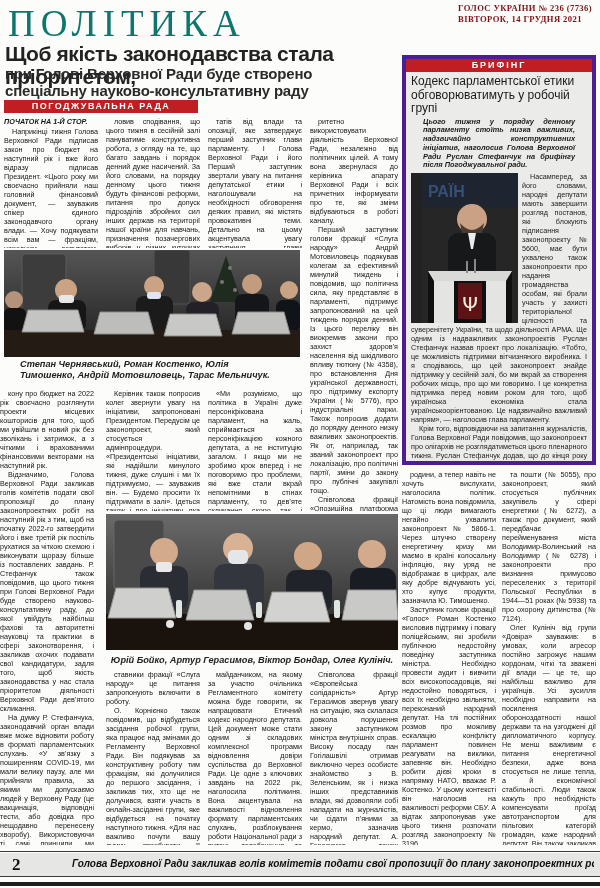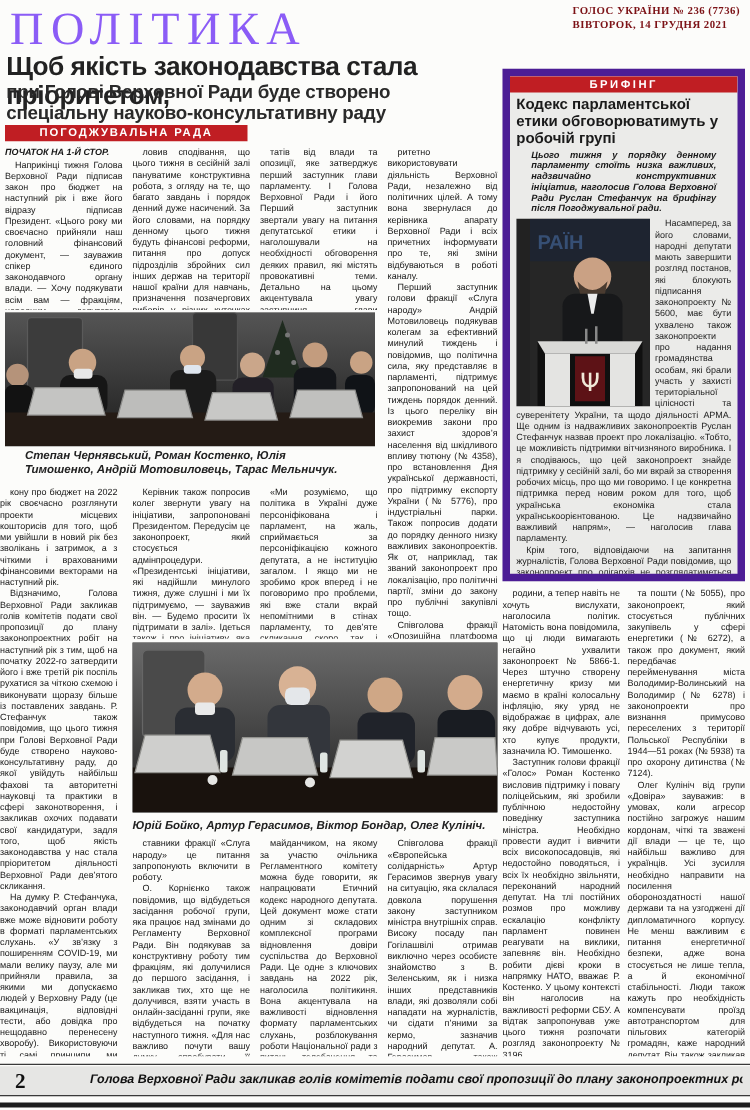--- a/index.html
+++ b/index.html
@@ -5,21 +5,21 @@
   html,body{margin:0;padding:0;background:#888;}
   .page{
     position:relative;width:600px;height:888px;margin:0 auto;
     background:#fcfcfa;overflow:hidden;
     font-family:"Liberation Sans", sans-serif;color:#1c1c1c;
   }
   
   .section-title{
     position:absolute;left:8px;top:4px;
     font-family:"Liberation Serif", serif;font-size:37px;line-height:40px;
-    letter-spacing:6px;color:#8b5cf6;font-weight:500;
+    letter-spacing:6px;color:#0f766e;font-weight:500;
   }
   .issue-block{
     position:absolute;right:8px;top:3px;text-align:left;
     font-family:"Liberation Serif", serif;font-weight:bold;font-size:8.6px;
     line-height:11px;color:#7c1216;letter-spacing:.4px;
   }
   
   .headline1{
     position:absolute;left:5px;top:42px;width:396px;margin:0;
     font-size:21px;line-height:23px;font-weight:bold;color:#222;letter-spacing:-.4px;
@@ -43,28 +43,28 @@
   .cap{
     position:absolute;font-style:italic;font-weight:bold;
     font-size:9.2px;line-height:11px;color:#222;
   }
   
   .photo{position:absolute;overflow:hidden;background:#2a2a2a;}
   .photo svg{display:block;}
   
   .sidebar{
     position:absolute;left:402px;top:55px;width:194px;height:410px;
-    background:#ebebe9;border:6px solid #4c1d95;box-sizing:border-box;overflow:hidden;
+    background:#ebebe9;border:4px solid #4c1d95;box-sizing:border-box;overflow:hidden;
   }
   .sb-header{
     height:13px;text-align:center;font-size:9px;line-height:13px;
     font-weight:bold;color:#fff;letter-spacing:2px;
   }
   .sb-title{
-    margin:3px 5px 2px 5px;font-size:12px;line-height:13.5px;font-weight:bold;color:#1a1a1a;
+    margin:3px 5px 2px 5px;font-size:12px;line-height:13.5px;font-weight:normal;color:#1a1a1a;
   }
   .sb-lead{
     margin:2px 17px;font-size:7.4px;line-height:8.8px;font-weight:bold;font-style:italic;
     text-align:justify;color:#1a1a1a;
   }
   .sb-flow{margin:2px 5px;overflow:hidden;}
   .sb-photo{float:left;width:96px;height:150px;margin:1px 4px 2px 0;background:#222;overflow:hidden;padding-left:11px;}
   .sb-text{font-size:7.2px;line-height:9px;text-align:justify;}
   .sb-text p{margin:0;text-indent:8px;}
   
@@ -213,21 +213,21 @@
       <polygon points="88,76 140,76 148,106 80,106" fill="#c7c7c5" stroke="#93938f" stroke-width="1"></polygon>
       <polygon points="166,78 216,78 224,108 158,108" fill="#d2d2d0" stroke="#93938f" stroke-width="1"></polygon>
       <polygon points="242,76 290,76 292,106 236,106" fill="#c9c9c7" stroke="#93938f" stroke-width="1"></polygon>
       <rect x="70" y="86" width="6" height="18" rx="2" fill="#dfe5e2"></rect>
       <rect x="150" y="88" width="6" height="16" rx="2" fill="#dfe5e2"></rect>
       <rect x="228" y="86" width="6" height="18" rx="2" fill="#dfe5e2"></rect>
       <circle cx="64" cy="110" r="4" fill="#e6e6e4"></circle>
         <circle cx="142" cy="112" r="4" fill="#e6e6e4"></circle>
     </svg>
   </div>
-  <div class="cap" style="left:106px;top:655px;width:292px;text-align:left;">Юрій Бойко, Артур Герасимов, Віктор Бондар, Олег Кулініч.</div>
+  <div class="cap" style="left:106px;top:655px;width:292px;text-align:center;">Юрій Бойко, Артур Герасимов, Віктор Бондар, Олег Кулініч.</div>
 
   <div class="col" style="left:106px;top:670px;width:94px;height:175px;">
     <div>
         <p>ставники фракції «Слуга народу» це питання запропонують включити в роботу.</p>
         <p>О. Корнієнко також повідомив, що відбудеться засідання робочої групи, яка працює над змінами до Регламенту Верховної Ради. Він подякував за конструктивну роботу тим фракціям, які долучилися до першого засідання, і закликав тих, хто ще не долучився, взяти участь в онлайн-засіданні групи, яке відбудеться на початку наступного тижня. «Для нас важливо почути вашу думку, спробувати її врахувати і домовитися, — сказав політик. — У нас немає задачі приймати якісь директивні рішення в цій групі». Він також наголосив на необхідності активізувати роботу для внесення змін у Конституцію в частині децентралізації. Орієнтовний склад міжкомітетської робочої групи, яка складатиметься</p>
       </div>
   </div>
   <div class="col" style="left:208px;top:670px;width:94px;height:175px;">
     <div>
         <p>майданчиком, на якому за участю очільника Регламентного комітету можна буде говорити, як напрацювати Етичний кодекс народного депутата. Цей документ може стати одним зі складових комплексної програми відновлення довіри суспільства до Верховної Ради. Це одне з ключових завдань на 2022 рік, наголосила політикиня. Вона акцентувала на важливості відновлення формату парламентських слухань, розблокування роботи Національної ради з питань телебачення та радіомовлення. А також поінформувала, що отримує багато запитів, які стосуються фінансування оновлення у роботі парламентського телеканалу «Рада». «Ми всі зацікавлені в модернізації роботи цього телеканалу, — сказала О. Кондратюк. — Ми розуміємо, що це вотчина — державний канал, який буде займатися мовленням і па-</p>

